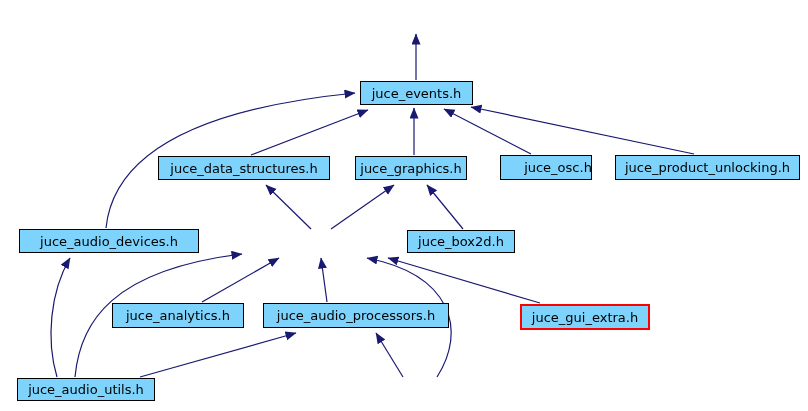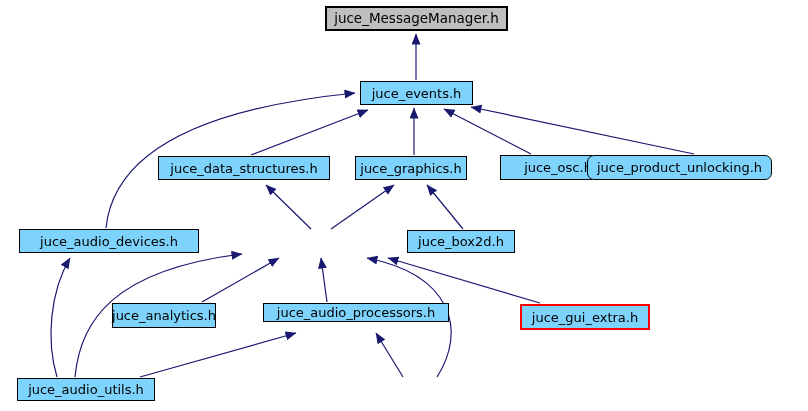--- a/index.html
+++ b/index.html
@@ -52,25 +52,24 @@
       <path d="M 57 377 C 46 340, 50 292, 70 258" class="edge" marker-end="url(#arrow)"></path>
       <path d="M 75 377 C 80 322, 112 270, 242 254" class="edge" marker-end="url(#arrow)"></path>
       <path d="M 202 302 L 279 258" class="edge" marker-end="url(#arrow)"></path>
       <path d="M 327 302 L 321 258" class="edge" marker-end="url(#arrow)"></path>
       <path d="M 540 303 L 388 258" class="edge" marker-end="url(#arrow)"></path>
       <path d="M 437 377 C 467 330, 452 275, 367 258" class="edge" marker-end="url(#arrow)"></path>
       <path d="M 403 377 L 376 333" class="edge" marker-end="url(#arrow)"></path>
       <path d="M 140 377 L 296 333" class="edge" marker-end="url(#arrow)"></path>
     </svg>
 
-<div class="node main" style="left: 325px; top: 6px; width: 183px; height: 25px;">juce_MessageManager.h</div>
     <div class="node normal" style="left: 360px; top: 81px; width: 113px; height: 24px;">juce_events.h</div>
     <div class="node normal" style="left: 158px; top: 156px; width: 172px; height: 24px;">juce_data_structures.h</div>
     <div class="node normal" style="left: 355px; top: 156px; width: 112px; height: 24px;">juce_graphics.h</div>
     <div class="node normal" style="left: 500px; top: 155px; width: 92px; height: 25px; padding-left: 24px;">juce_osc.h</div>
-    <div class="node normal" style="left: 587px; top: 155px; width: 185px; height: 25px; border-radius: 7px;">juce_product_unlocking.h</div>
+    <div class="node normal" style="left: 615px; top: 155px; width: 185px; height: 25px;">juce_product_unlocking.h</div>
     <div class="node normal" style="left: 19px; top: 229px; width: 180px; height: 24px;">juce_audio_devices.h</div>
     <div class="node normal" style="left: 407px; top: 230px; width: 108px; height: 23px;">juce_box2d.h</div>
-    <div class="node normal" style="left: 112px; top: 303px; width: 104px; height: 25px;">juce_analytics.h</div>
-    <div class="node normal" style="left: 263px; top: 303px; width: 186px; height: 19px;">juce_audio_processors.h</div>
+    <div class="node normal" style="left: 112px; top: 303px; width: 132px; height: 25px;">juce_analytics.h</div>
+    <div class="node normal" style="left: 263px; top: 303px; width: 186px; height: 25px;">juce_audio_processors.h</div>
     <div class="node highlight" style="left: 520px; top: 304px; width: 130px; height: 26px;">juce_gui_extra.h</div>
     <div class="node normal" style="left: 5px; top: 378px; width: 138px; height: 23px; margin-left: 12px;">juce_audio_utils.h</div>
   </div>
 
 </body></html>

